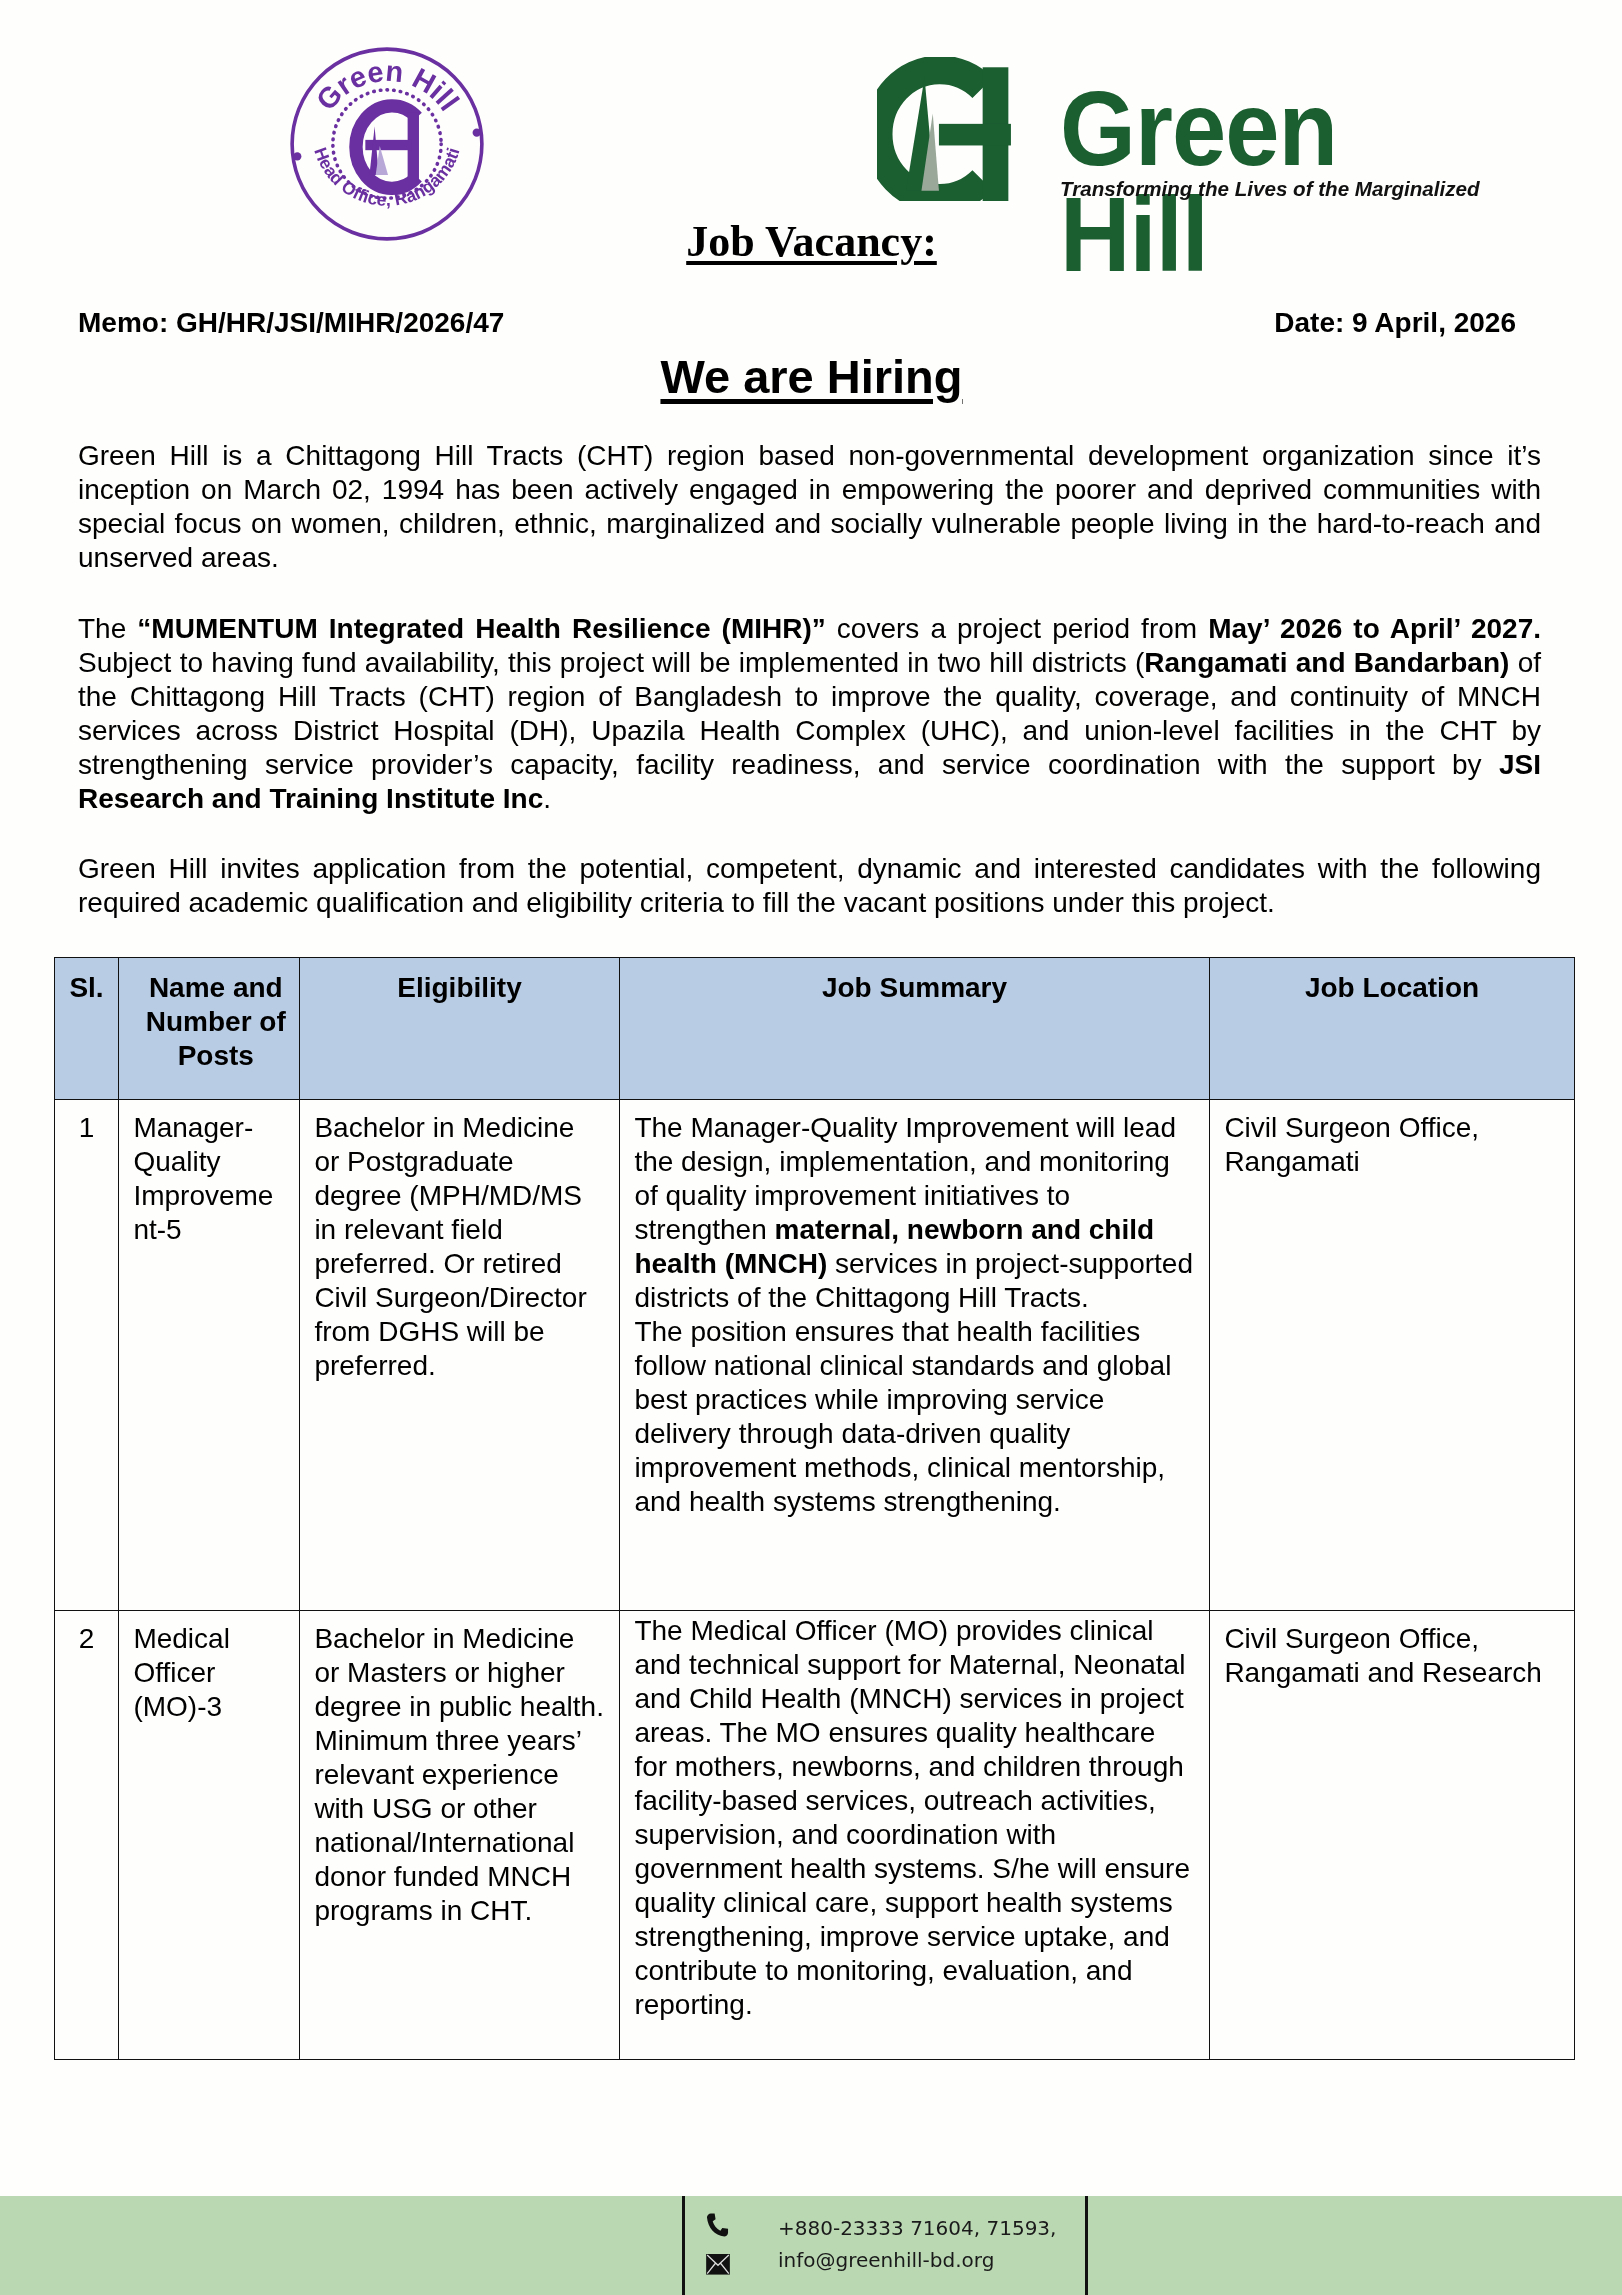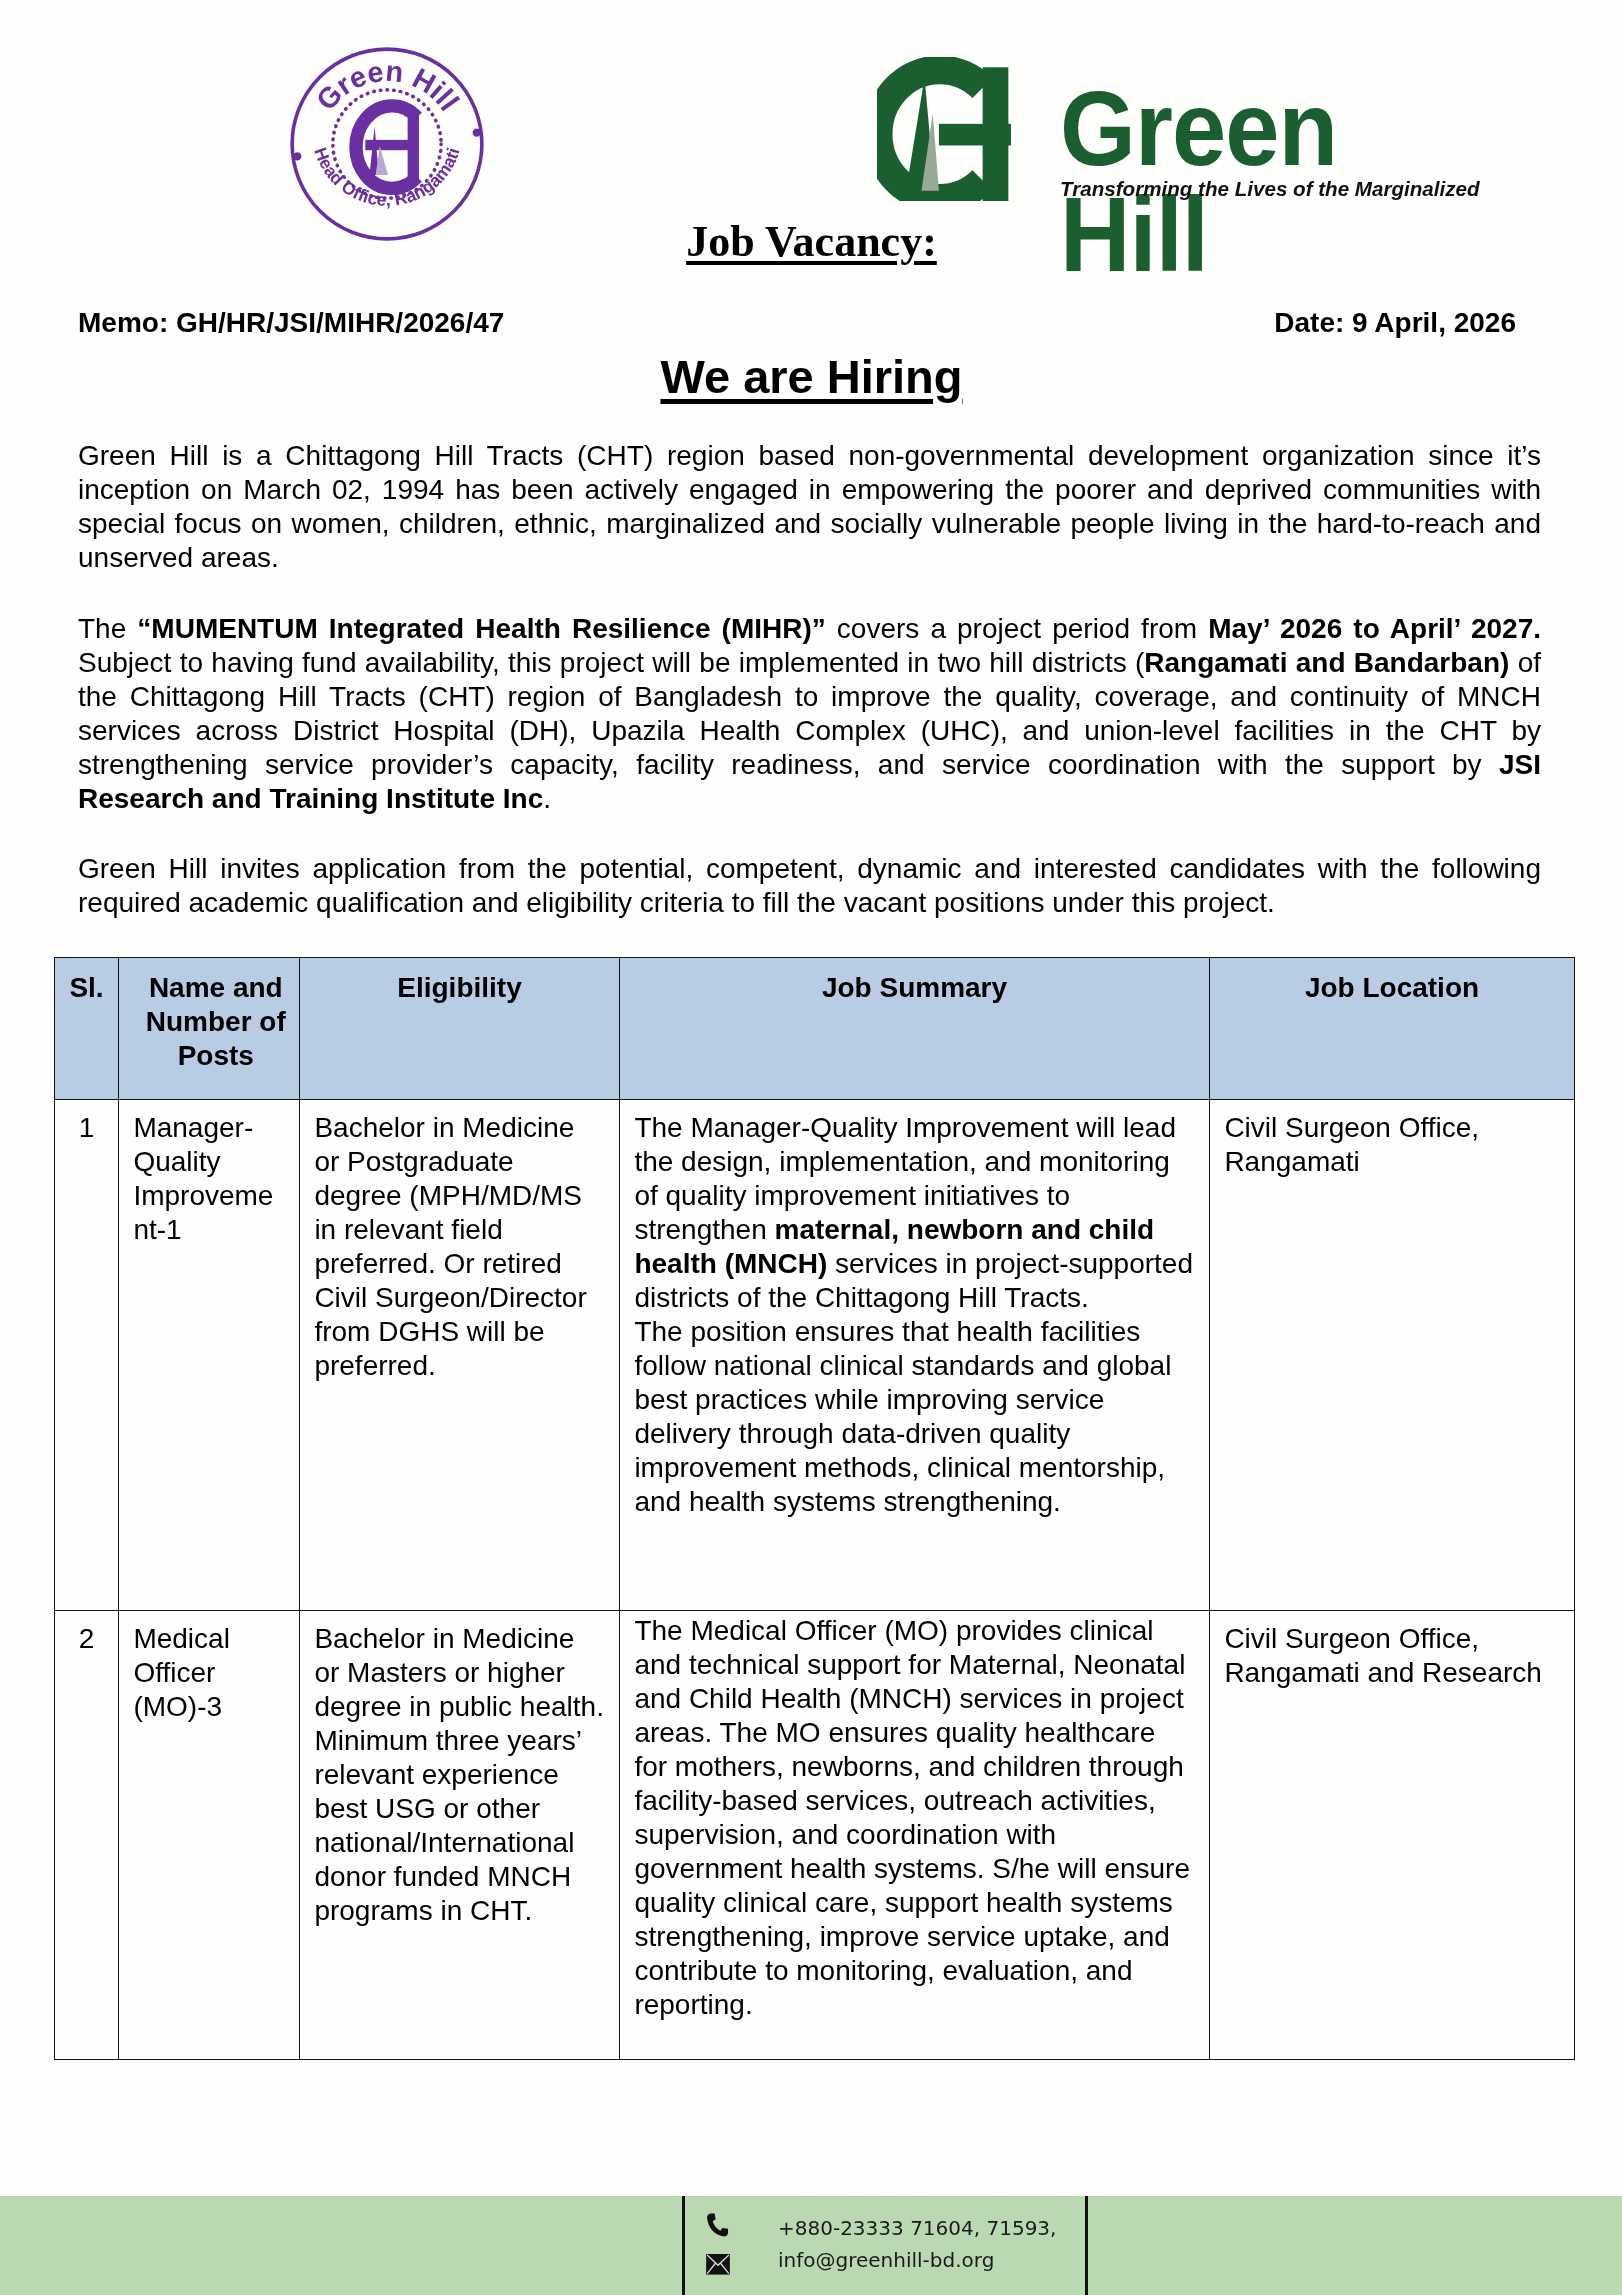--- a/index.html
+++ b/index.html
@@ -138,29 +138,29 @@
       <th>Sl.</th>
       <th style="padding-left:20.6px;padding-right:7px;">Name and Number of Posts</th>
       <th>Eligibility</th>
       <th>Job Summary</th>
       <th>Job Location</th>
     </tr>
   </thead>
   <tbody>
     <tr class="row1">
       <td class="sl">1</td>
-      <td class="name">Manager-Quality Improveme nt-1</td>
+      <td class="name">Manager-Quality Improveme nt-5</td>
       <td class="elig">Bachelor in Medicine or Postgraduate degree (MPH/MD/MS in relevant field preferred. Or retired Civil Surgeon/Director from DGHS will be preferred.</td>
       <td class="summary"><span>The Manager-Quality Improvement will lead the design, implementation, and monitoring of quality improvement initiatives to strengthen </span><b>maternal, newborn and child health (MNCH)</b><span> services in project-supported districts of the Chittagong Hill Tracts.</span><br><span>The position ensures that health facilities follow national clinical standards and global best practices while improving service delivery through data-driven quality improvement methods, clinical mentorship, and health systems strengthening.</span></td>
       <td class="loc">Civil Surgeon Office, Rangamati</td>
     </tr>
     <tr class="row2">
       <td class="sl">2</td>
       <td class="name">Medical Officer (MO)-3</td>
-      <td class="elig elig2">Bachelor in Medicine or Masters or higher degree in public health. Minimum three years’ relevant experience best USG or other national/International donor funded MNCH programs in CHT.</td>
+      <td class="elig elig2">Bachelor in Medicine or Masters or higher degree in public health. Minimum three years’ relevant experience with USG or other national/International donor funded MNCH programs in CHT.</td>
       <td class="summary" style="padding-top:3.1px">The Medical Officer (MO) provides clinical and technical support for Maternal, Neonatal and Child Health (MNCH) services in project areas. The MO ensures quality healthcare for mothers, newborns, and children through facility-based services, outreach activities, supervision, and coordination with government health systems. S/he will ensure quality clinical care, support health systems strengthening, improve service uptake, and contribute to monitoring, evaluation, and reporting.</td>
       <td class="loc">Civil Surgeon Office, Rangamati and Research</td>
     </tr>
   </tbody>
 </table>
 
 <div class="footer">
   <div class="fsep" style="left:682px"></div>
   <div class="fcol" style="left:685px;width:336px">
     <svg class="ficon" style="left:20.6px;top:15.5px" width="23" height="26" viewBox="0 0 24 26">

